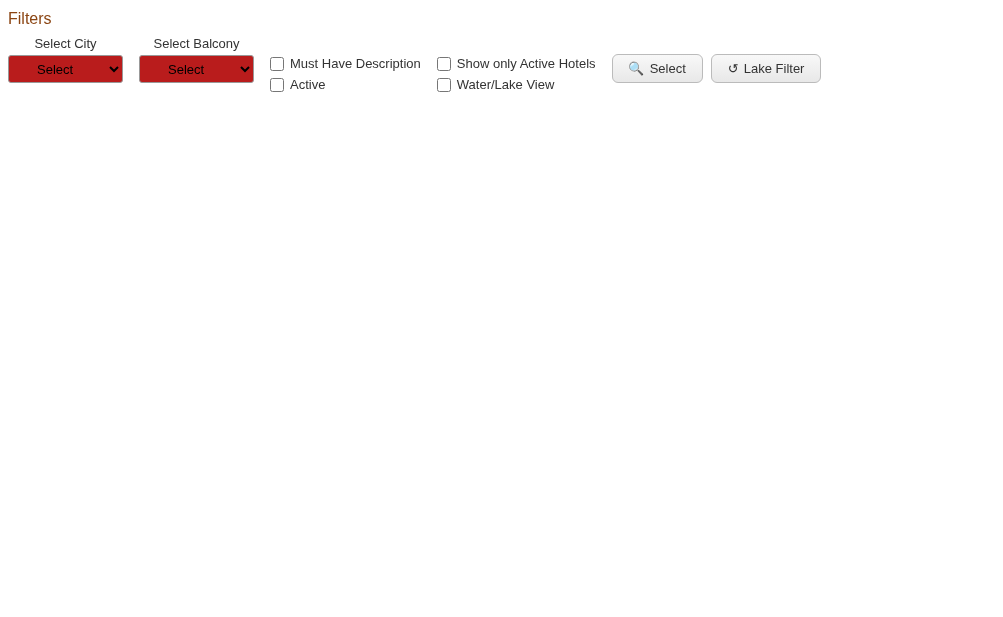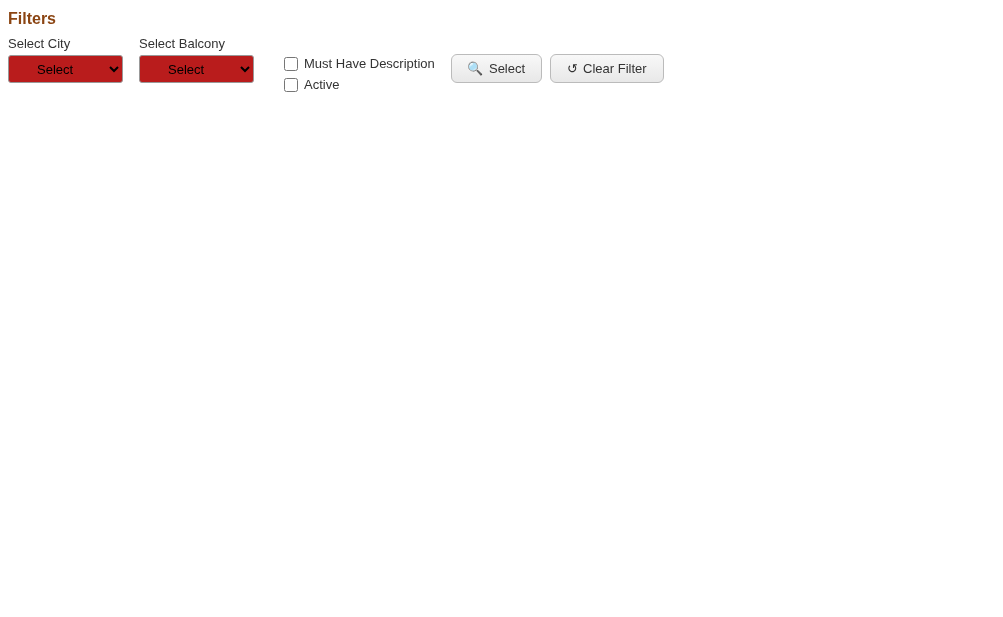--- a/index.html
+++ b/index.html
@@ -16,36 +16,37 @@
       width: 1003px;
       height: 617px;
     }
 
     .filters-container {
       padding: 10px 8px 10px 8px;
     }
 
     .filters-title {
       font-size: 16px;
-      font-weight: bold;
+      font-weight: normal;
       color: #8B4513;
       margin-bottom: 8px;
     }
 
     .filters-row {
       display: flex;
       align-items: flex-start;
       flex-wrap: nowrap;
       gap: 16px;
     }
 
     .filter-group {
       display: flex;
       flex-direction: column;
       gap: 4px;
+      align-items: center;
     }
 
     .filter-group label {
       font-size: 13px;
       color: #333;
       font-weight: normal;
     }
 
     .filter-group select {
       padding: 4px 24px;
@@ -65,21 +66,20 @@
       padding-top: 20px;
     }
 
     .checkbox-item {
       display: flex;
       align-items: center;
       gap: 6px;
       font-size: 13px;
       color: #333;
       cursor: pointer;
-      margin-left: 14px;
     }
 
     .checkbox-item input[type="checkbox"] {
       width: 14px;
       height: 14px;
       cursor: pointer;
       margin: 0;
     }
 
     .buttons-group {
@@ -152,26 +152,36 @@
       <label class="checkbox-item">
         <input type="checkbox" id="must-have-desc" style="">
         <span>Must Have Description</span>
       </label>
       <label class="checkbox-item">
         <input type="checkbox" id="balcony" style="">
         <span>Active</span>
       </label>
     </div>
 
+    <div class="checkboxes-group">
+      <label class="checkbox-item">
+        <input type="checkbox" id="show-active" style="">
+        <span>Show only Active Hotels</span>
+      </label>
+      <label class="checkbox-item">
+        <input type="checkbox" id="water-lake-view" style="">
+        <span>Water/Lake View</span>
+      </label>
+    </div>
 
     <div class="buttons-group">
       <button class="btn-search">
         <span class="icon-search">🔍</span>
         <span>Select</span>
       </button>
       <button class="btn-clear">
         <span class="icon-refresh">↺</span>
-        <span>Clear Filter</span>
+        <span>Lake Filter</span>
       </button>
     </div>
 
   </div>
 </div>
 
 </body></html>

